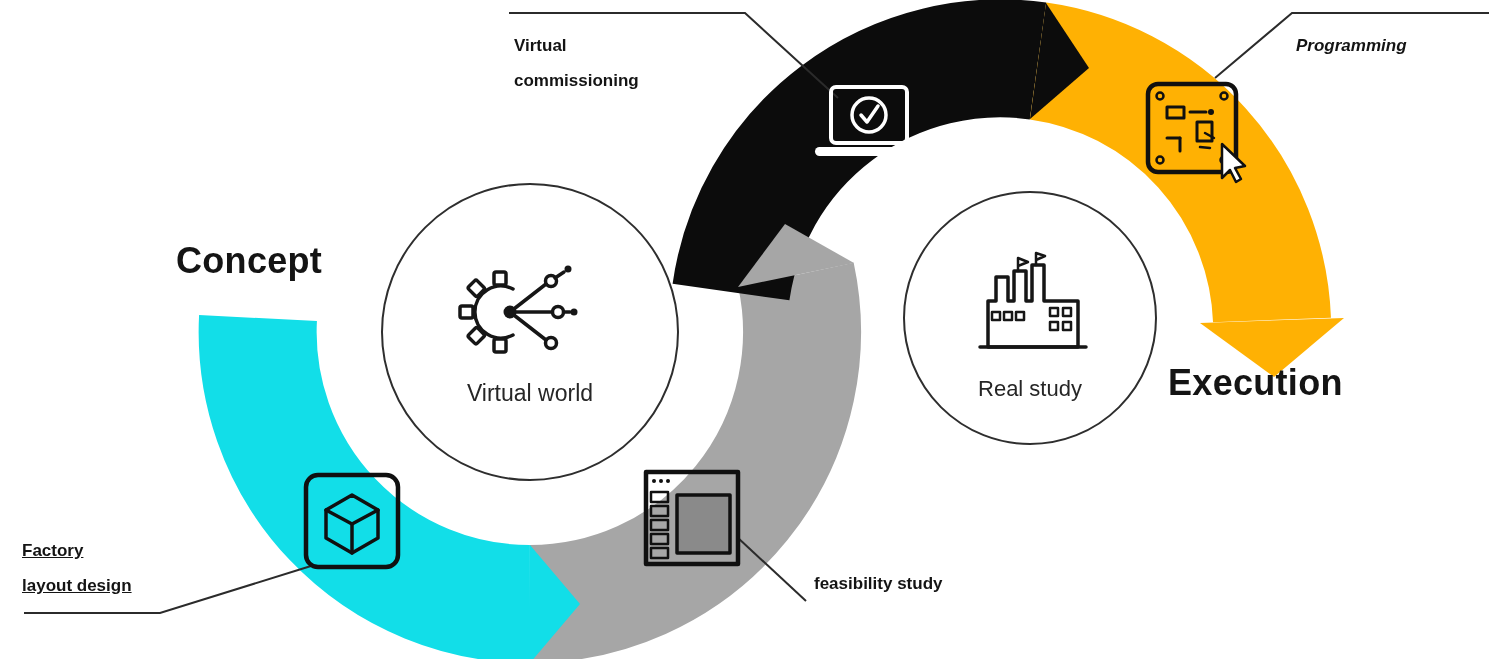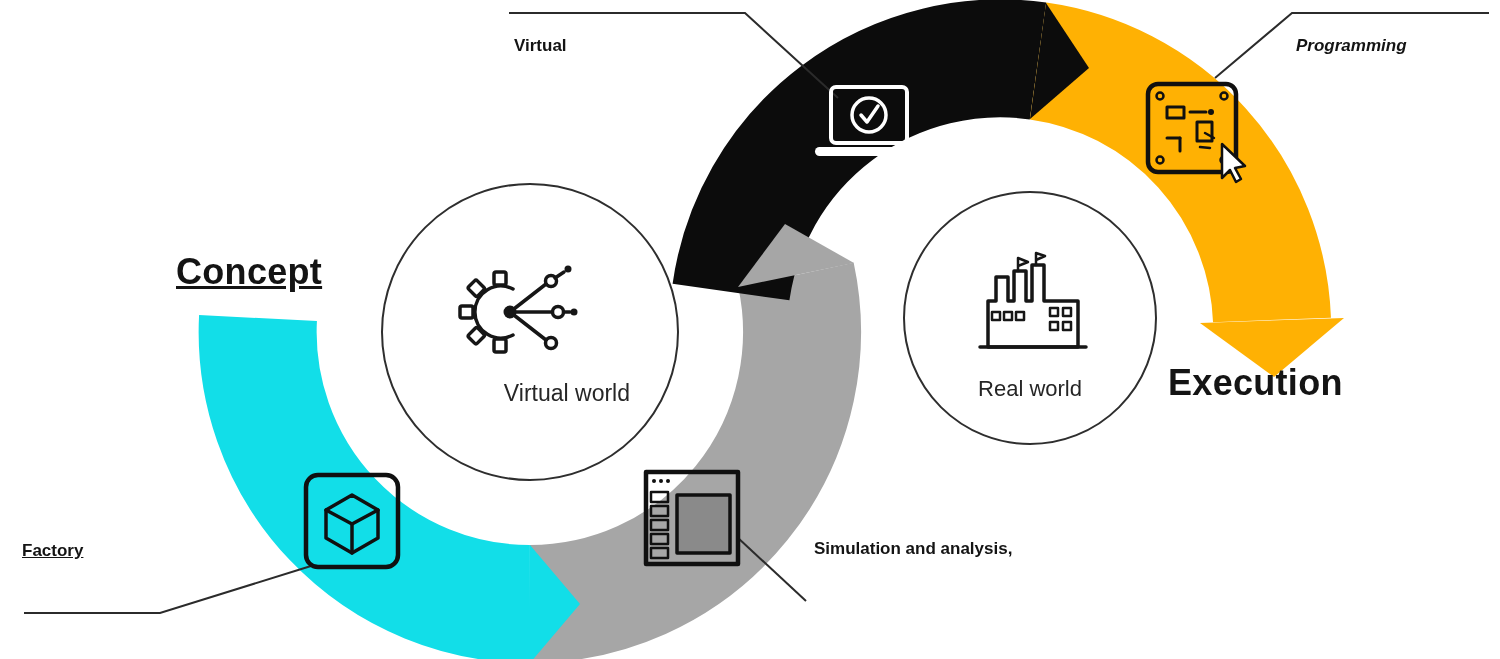--- a/index.html
+++ b/index.html
@@ -8,21 +8,21 @@
     position:relative;
     background:#ffffff;
     overflow:hidden;
     font-family:"Liberation Sans", sans-serif;
   }
   #scene { position:absolute; left:0; top:0; }
   .lbl { position:absolute; color:#141414; white-space:nowrap; }
   .big { font-size:36px; font-weight:600; letter-spacing:0.3px; }
   .callout { font-size:17px; font-weight:600; line-height:35px; }
   .hub { font-weight:400; color:#262626; text-align:center; }
-  .hub.left  { left:430px; top:380px; width:200px; font-size:23px;text-align:right; }
+  .hub.left  { left:430px; top:380px; width:200px; font-size:23px; }
   .hub.right { left:950px; top:376px; width:160px; font-size:22px; }
 </style>
 </head>
 <body>
 
 <svg id="scene" width="1500" height="659" viewBox="0 0 1500 659">
 
   <path d="M 530 604 A 272 272 0 0 0 796 275" fill="none" stroke-width="118" stroke="#a6a6a6"></path>
 
   <path d="M 258 318 A 272 272 0 0 0 530 604" fill="none" stroke-width="118" stroke="#12dee8"></path>
@@ -120,35 +120,38 @@
     <line x1="1167" y1="138" x2="1180" y2="138" stroke-width="3"></line>
     <line x1="1180" y1="138" x2="1180" y2="151" stroke-width="3"></line>
     <line x1="1190" y1="112" x2="1206" y2="112" stroke-width="3"></line>
     <circle cx="1211" cy="112" r="3" fill="#101010" stroke="none"></circle>
     <line x1="1214" y1="138" x2="1205" y2="133" stroke-width="2.5"></line>
     <line x1="1210" y1="148" x2="1200" y2="147" stroke-width="2.5"></line>
     <polygon points="1222,144 1222,178 1230,170 1236,182 1241,179 1235,168 1245,166" fill="#ffffff" stroke="#101010" stroke-width="2.5"></polygon>
   </g>
 </svg>
 
-<div class="lbl big" style="left:176px; top:251px;text-decoration:underline;">Concept</div>
+<div class="lbl big" style="left:176px; top:240px;">Concept</div>
 
 <div class="lbl big" style="left:1168px; top:362px;">Execution</div>
 
 <div class="lbl callout" style="left:514px; top:28px;">
   <span>Virtual</span><br>
+  <span>commissioning</span>
 </div>
 
 <div class="lbl callout" style="left:1296px; top:28px;font-style:italic;">
   <span>Programming</span>
 </div>
 
 <div class="lbl callout" style="left:22px; top:533px;text-decoration:underline;">
   <span>Factory</span><br>
+  <span>layout design</span>
 </div>
 
 <div class="lbl callout" style="left:814px; top:531px;">
-  <span>Simulation and analysis,</span><br>
+  <br>
+  <span>feasibility study</span>
 </div>
 
 <div class="lbl hub left">Virtual world</div>
 
-<div class="lbl hub right">Real world</div>
+<div class="lbl hub right">Real study</div>
 
 </body></html>

